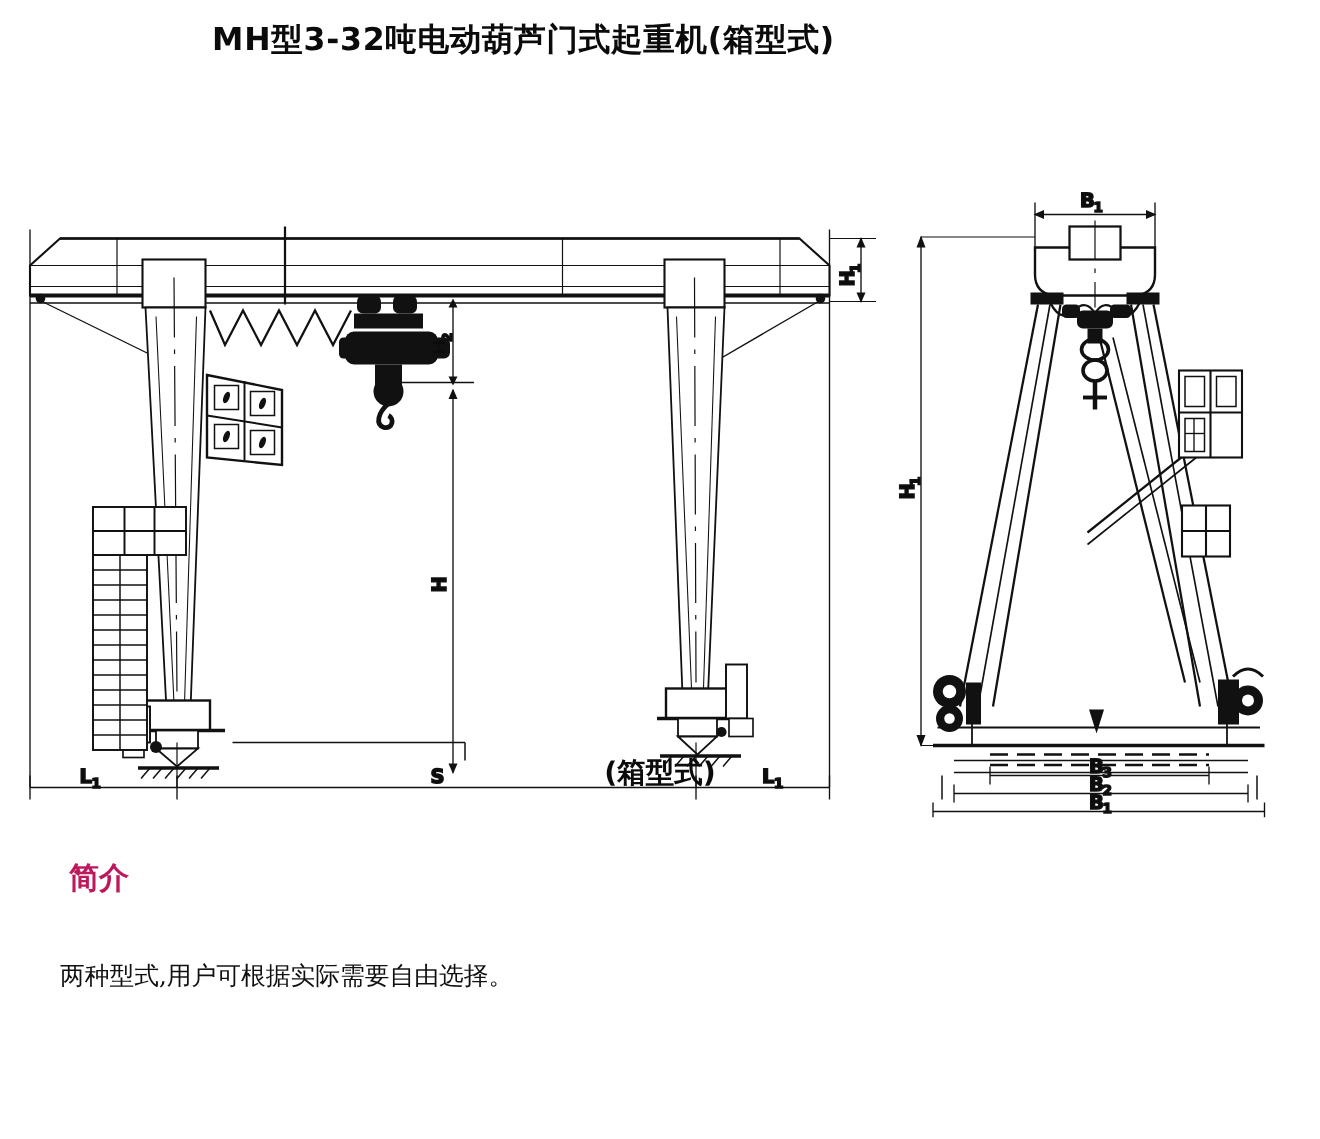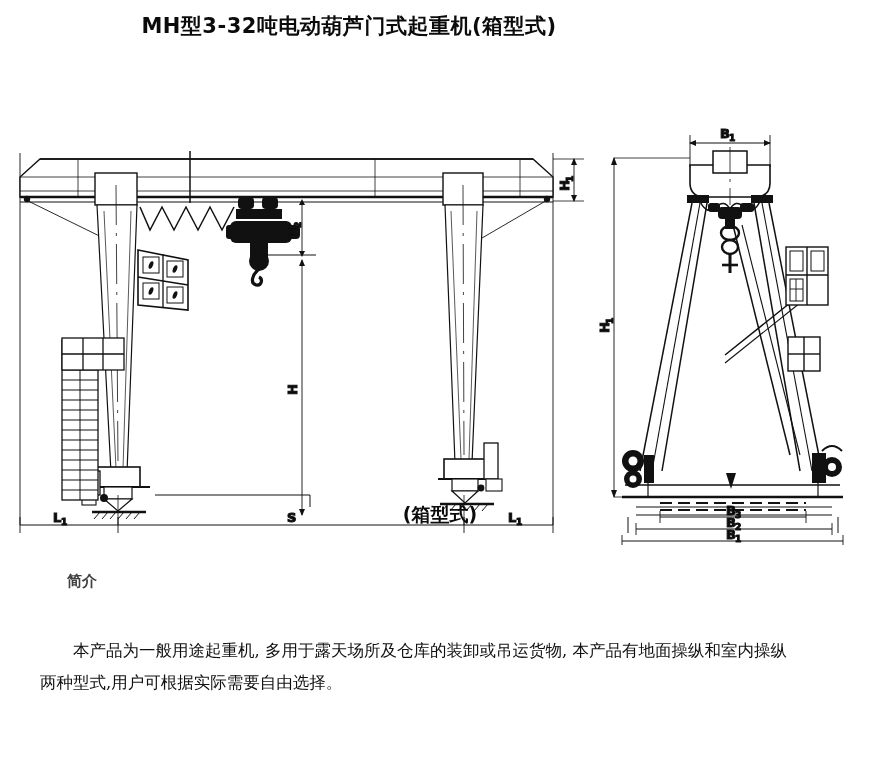--- a/index.html
+++ b/index.html
@@ -51,25 +51,24 @@
     font-weight: bold;
     font-family: "DejaVu Sans", "Liberation Sans", sans-serif;
     color: #0b0b0b;
   }
 
   
   .section-heading {
     position: absolute;
     top: 572px;
     left: 46px;
-    font-size: 15px;
+    font-size: 20px;
     font-weight: bold;
     font-family: "DejaVu Sans", "Liberation Sans", sans-serif;
-    color: #404040;
-    margin-left: 21px;
+    color: #be185d;
   }
   .body-text {
     position: absolute;
     top: 636px;
     left: 40px;
     width: 828px;
   }
   .body-text p {
     margin: 0 0 2px 0;
     font-size: 16.5px;
@@ -453,15 +452,14 @@
 
   </g>
 </svg>
 </div>
 
 <div class="fig-caption">(箱型式)</div>
 
 <div class="section-heading">简介</div>
 
 <div class="body-text">
-  <p>本产品为一般用途起重机, 多用于露天场所及仓库的装卸或吊运货物, 本产品有地面操纵和室内操纵</p>
   <p style="text-indent:0">两种型式,用户可根据实际需要自由选择。</p>
 </div>
 
 </body></html>

